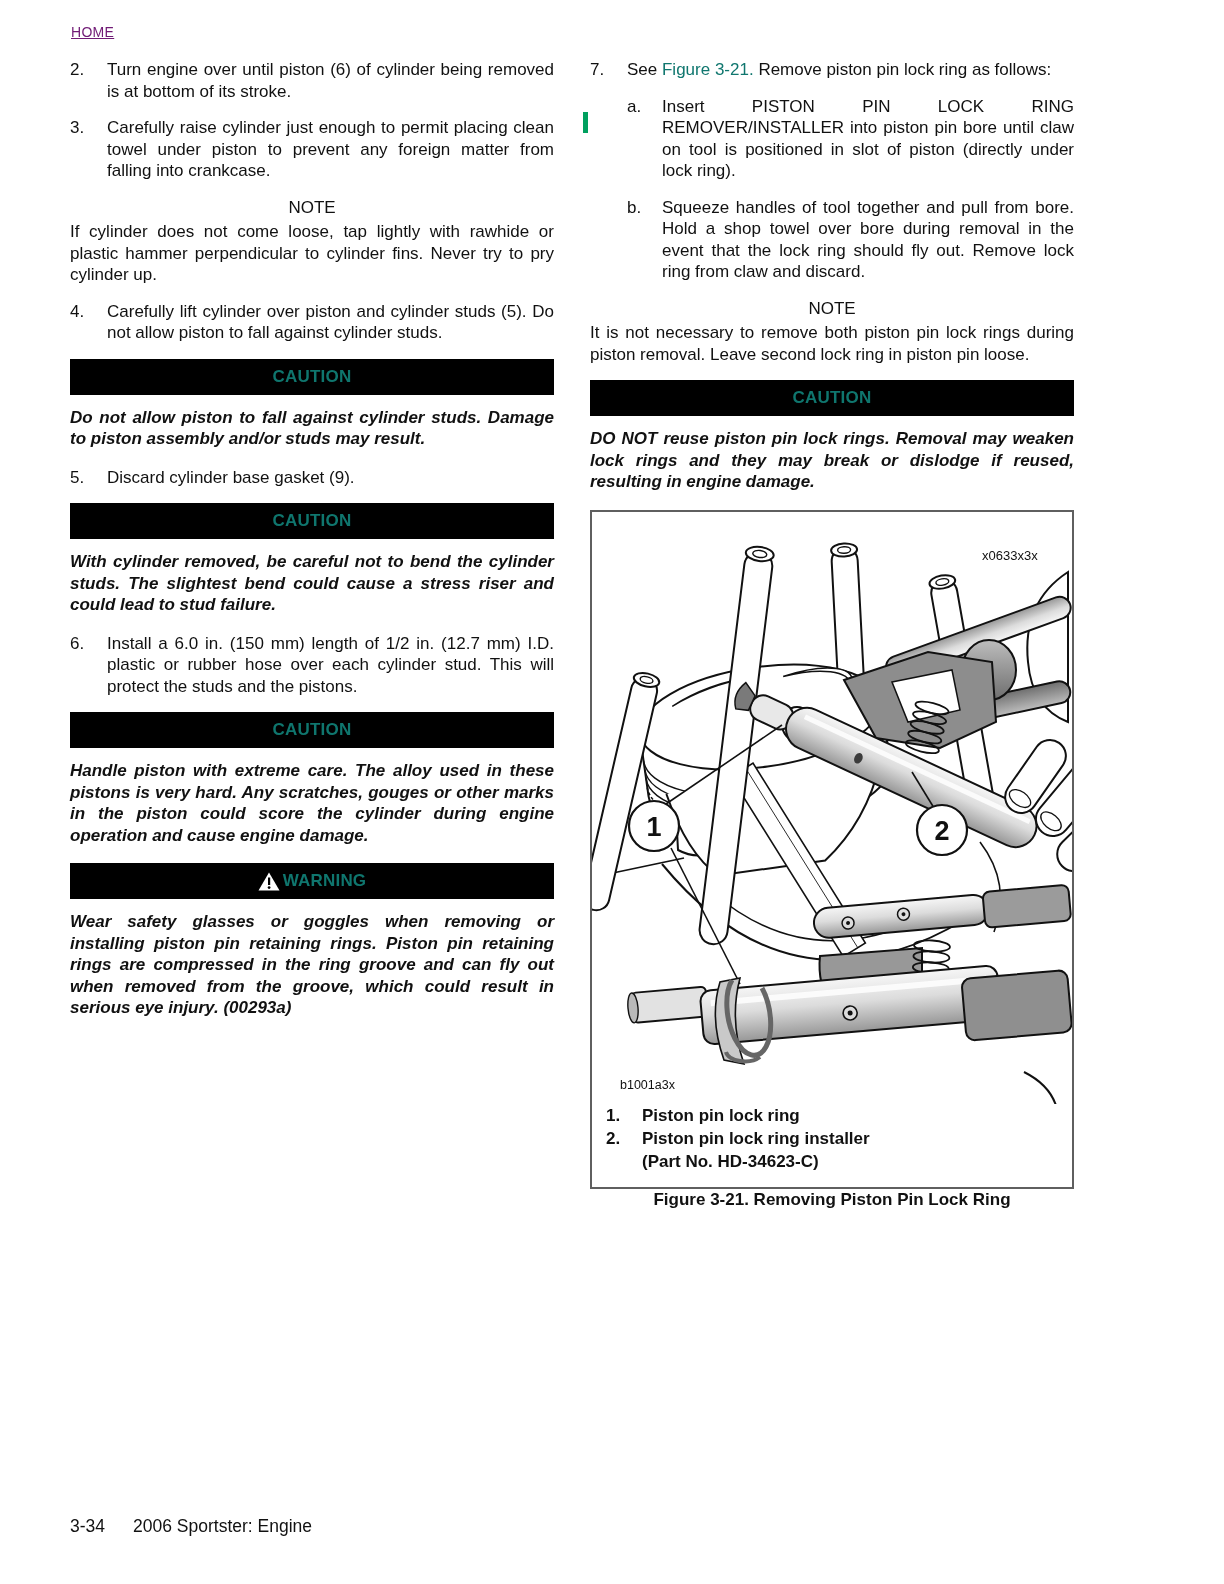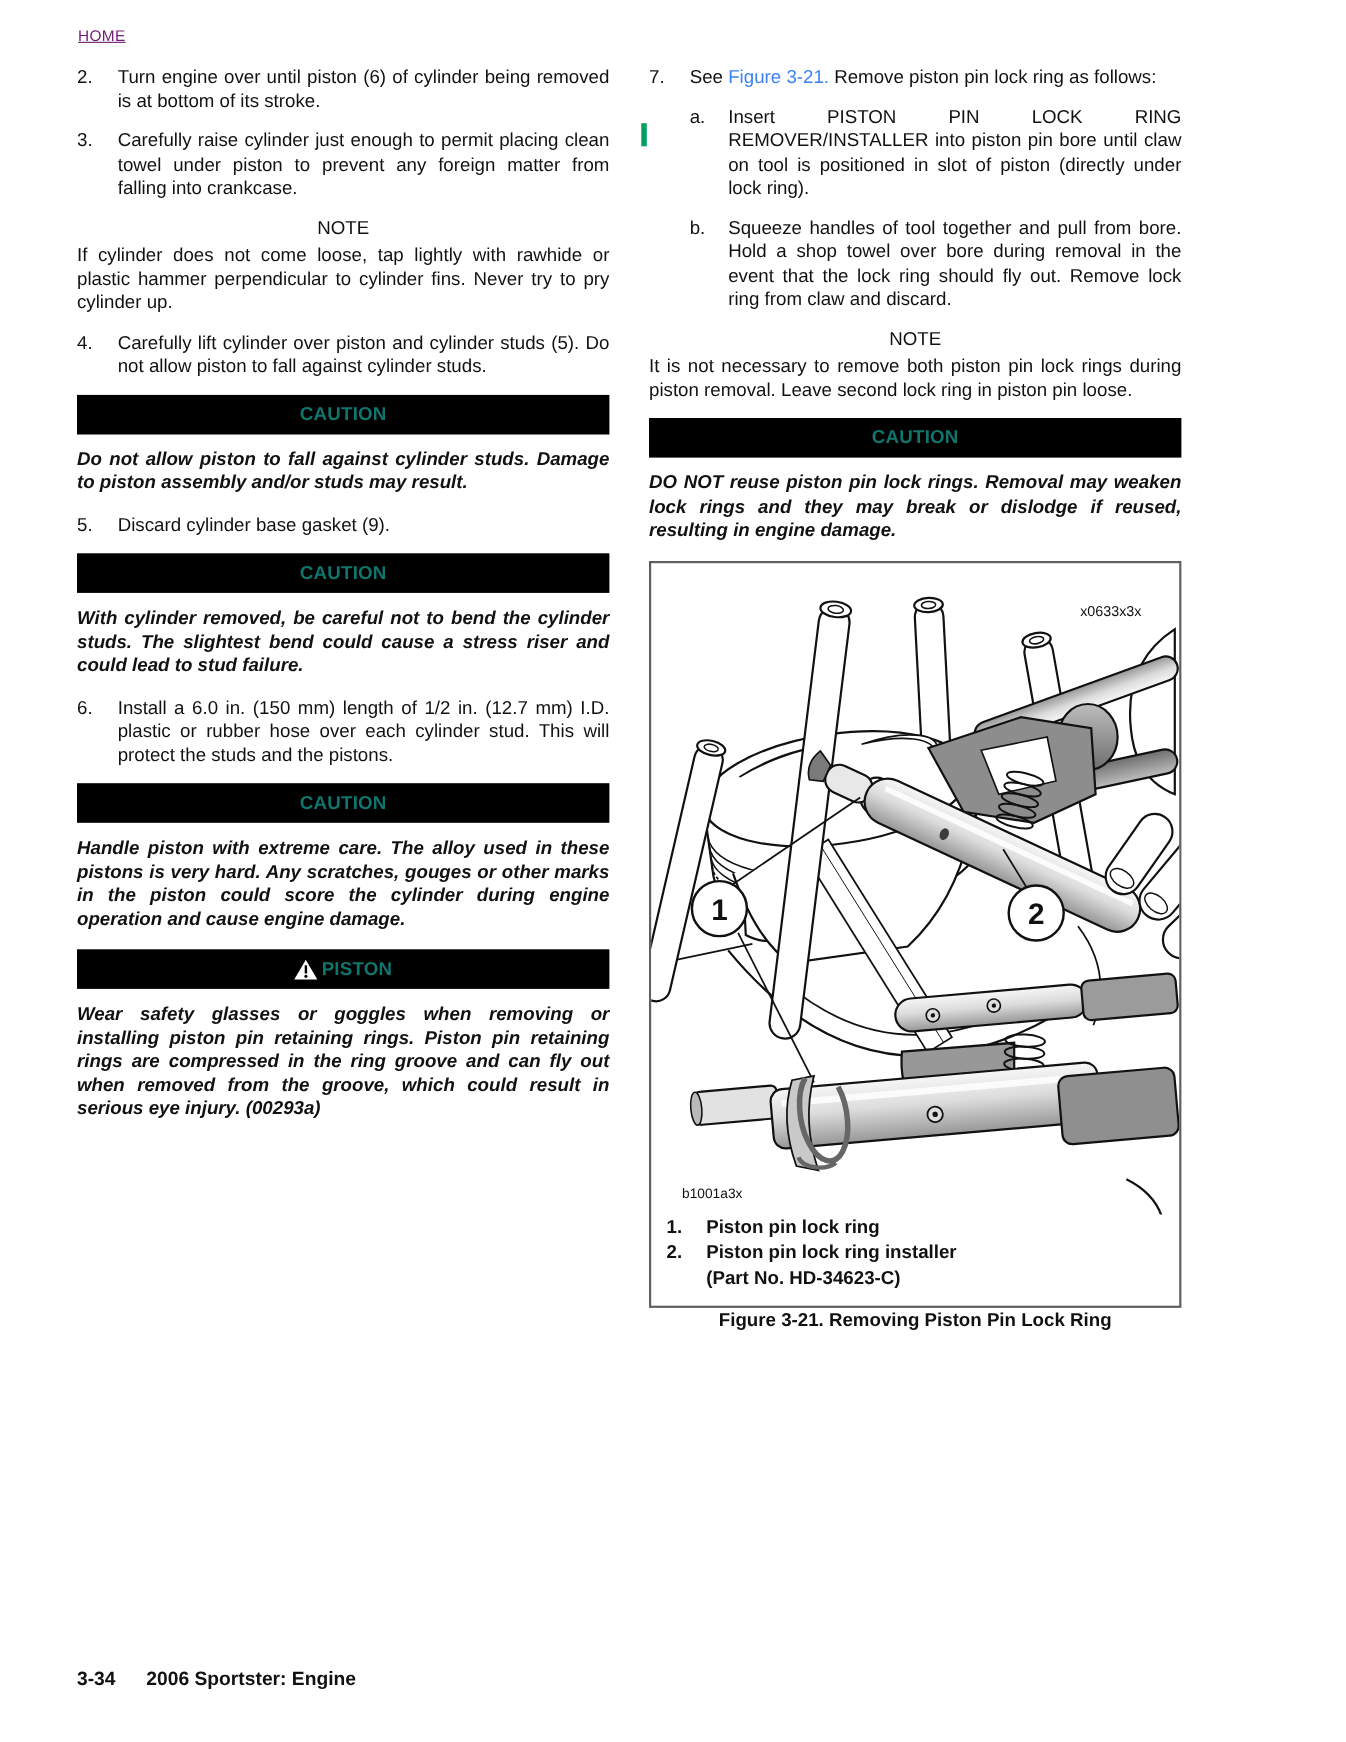--- a/index.html
+++ b/index.html
@@ -34,21 +34,21 @@
   .note-para { margin: 0 0 15px 0; }
 
   .admon { margin: 10px 0 4px 0; }
   .admon-bar {
     background: #000; color: #0f766e; height: 36px;
     display: flex; align-items: center; justify-content: center; gap: 3px;
     font-weight: bold; font-size: 17px; letter-spacing: 0.2px;
   }
   .admon-text { font-weight: bold; margin: 12px 0 17px 0; font-style: italic; }
 
-  .xref-link { color: #3b82f6; cursor: pointer; }
+  .xref-link { color: #0f766e; cursor: pointer; }
 
   .revision-bar {
     position: absolute; left: 583px; top: 112px;
     width: 5px; height: 21px; background: #00a05f;
   }
 
   .fig-frame {
     border: 2px solid #5f5f5f;
     margin-top: 13px;
     background: #fff;
@@ -61,21 +61,21 @@
   .legend { padding: 0 10px 14px 14px; font-weight: bold; line-height: 23px; text-align: left; }
   .legend-row { display: flex; }
   .legend-num { flex: none; width: 36px; }
   .legend-cont { margin-left: 36px; }
 
   .fig-caption { text-align: center; font-weight: bold; margin-top: 0; font-size: 17px; }
 
   .footer {
     position: absolute; left: 70px; top: 1516px;
     display: flex; gap: 28px;
-    font-weight: bold; font-size: 17.5px;
+    font-weight: normal; font-size: 17.5px;
   }
 </style>
 </head>
 <body>
 
 <div class="page">
 
   <a class="home-link">HOME</a>
 
   <div class="revision-bar"></div>
@@ -129,21 +129,21 @@
 
       <div class="admon">
         <div class="admon-bar">
           <span style="display:inline-flex;">
             <svg width="22" height="19" viewBox="0 0 22 19">
               <polygon points="11,0.5 21.5,18.5 0.5,18.5" fill="#ffffff"></polygon>
               <rect x="10" y="5.5" width="2.2" height="7.5" fill="#000"></rect>
               <circle cx="11.1" cy="15.6" r="1.4" fill="#000"></circle>
             </svg>
           </span>
-          <span>PISTON</span>
+          <span>WARNING</span>
         </div>
         <p class="admon-text">Wear safety glasses or goggles when removing or installing piston pin retaining rings. Piston pin retaining rings are compressed in the ring groove and can fly out when removed from the groove, which could result in serious eye injury. (00293a)</p>
       </div>
 
     </div>
 
     <div class="col">
 
       <div class="step">
         <span class="step-num">7.</span>

